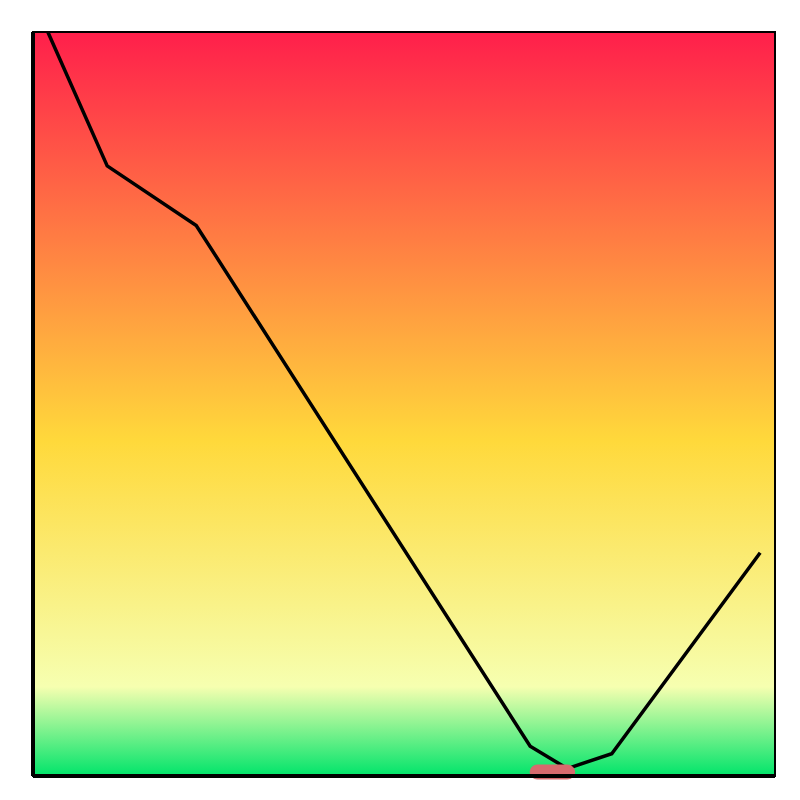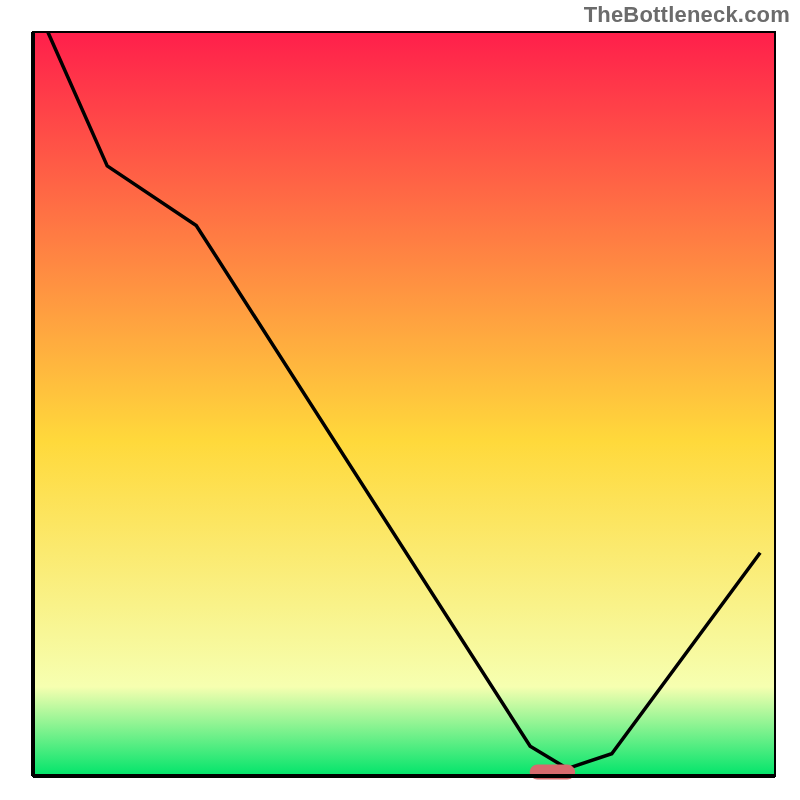--- a/index.html
+++ b/index.html
@@ -26,21 +26,20 @@
   }
   svg.chart {
     position: absolute;
     inset: 0;
   }
 </style>
 </head>
 <body>
 
 <div class="stage">
-  <span class="watermark">TheBottleneck.com</span>
 
   <svg class="chart" viewBox="0 0 800 800">
     <defs>
       <linearGradient id="bgGrad" x1="0" y1="0" x2="0" y2="1">
         <stop id="g0" offset="0%" stop-color="#ff1f4b"></stop>
         <stop id="g1" offset="55%" stop-color="#ffd93b"></stop>
         <stop id="g2" offset="88%" stop-color="#f6ffb0"></stop>
         <stop id="g3" offset="100%" stop-color="#00e46a"></stop>
       </linearGradient>
       <clipPath id="plotClip">

